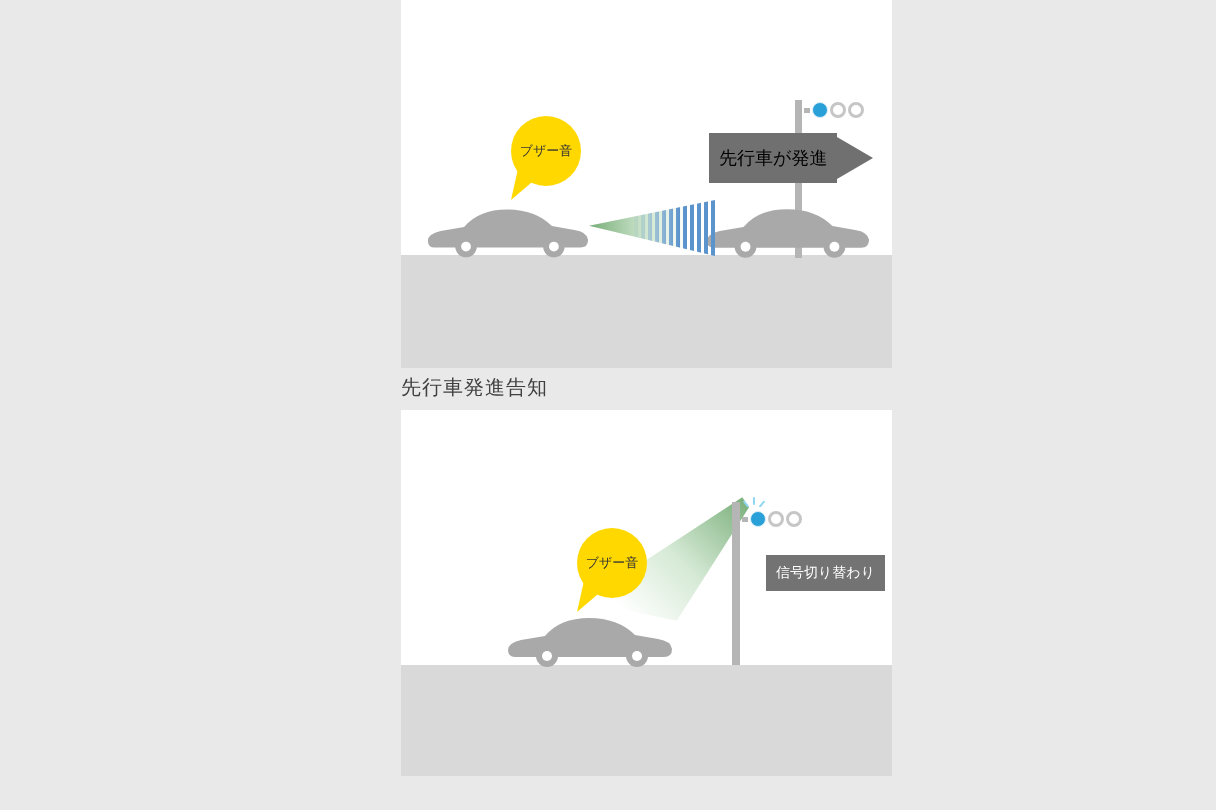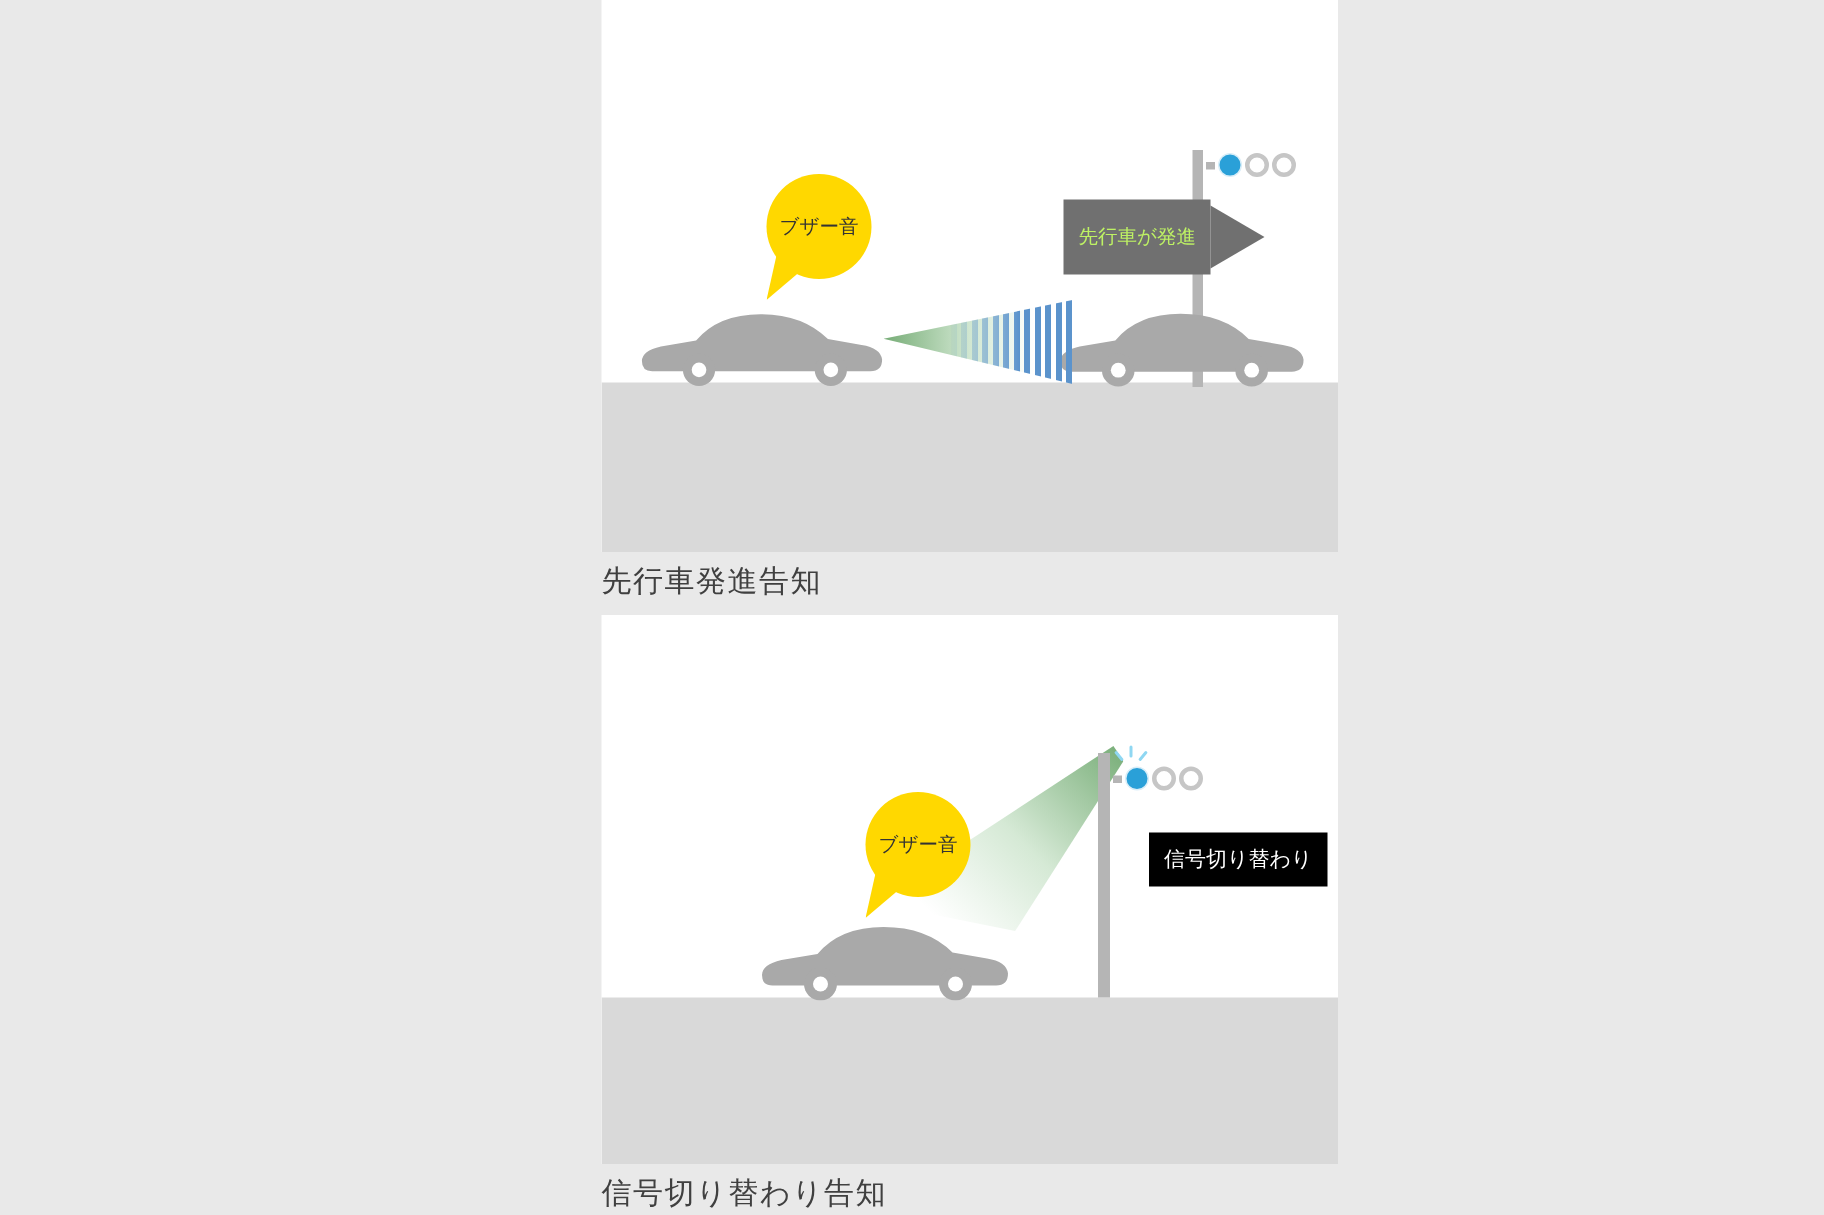--- a/index.html
+++ b/index.html
@@ -72,33 +72,33 @@
     position:absolute;left:0;top:54px;width:24px;height:30px;background:#ffd800;
     clip-path:polygon(0 100%,28% 0,100% 32%);
   }
   .bubble-top{left:110px;top:116px;}
   .bubble-bottom{left:176px;top:118px;}
 
   
   .arrow{position:absolute;left:308px;top:137px;height:42px;display:flex;align-items:center;z-index:9;}
   .arrow-label{
     display:flex;align-items:center;height:28px;padding:11px 10px;
-    background:#707070;color:#bef264;font-size:13px;white-space:nowrap;
+    background:#707070;color:#000000;font-size:18px;white-space:nowrap;
   }
   .arrow-head{
     width:0;height:0;
     border-left:36px solid #707070;
     border-top:21px solid transparent;
     border-bottom:21px solid transparent;
   }
 
   
   .sign-label{
     position:absolute;left:365px;top:145px;z-index:9;
-    background:#000000;color:#ffffff;font-size:14px;
+    background:#737373;color:#ffffff;font-size:14px;
     padding:9px 10px;white-space:nowrap;
   }
 </style>
 </head>
 <body>
 
 <div>
 
   <section class="figure figure-top">
     <div class="panel">
@@ -174,16 +174,15 @@
 
       <div class="signal signal-bottom">
         <span class="arm"></span>
         <span class="lamp lamp-blue"></span>
         <span class="lamp lamp-off"></span>
         <span class="lamp lamp-off"></span>
       </div>
 
       <div class="sign-label">信号切り替わり</div>
     </div>
-    <div class="caption">信号切り替わり告知</div>
   </section>
 
 </div>
 
 </body></html>

